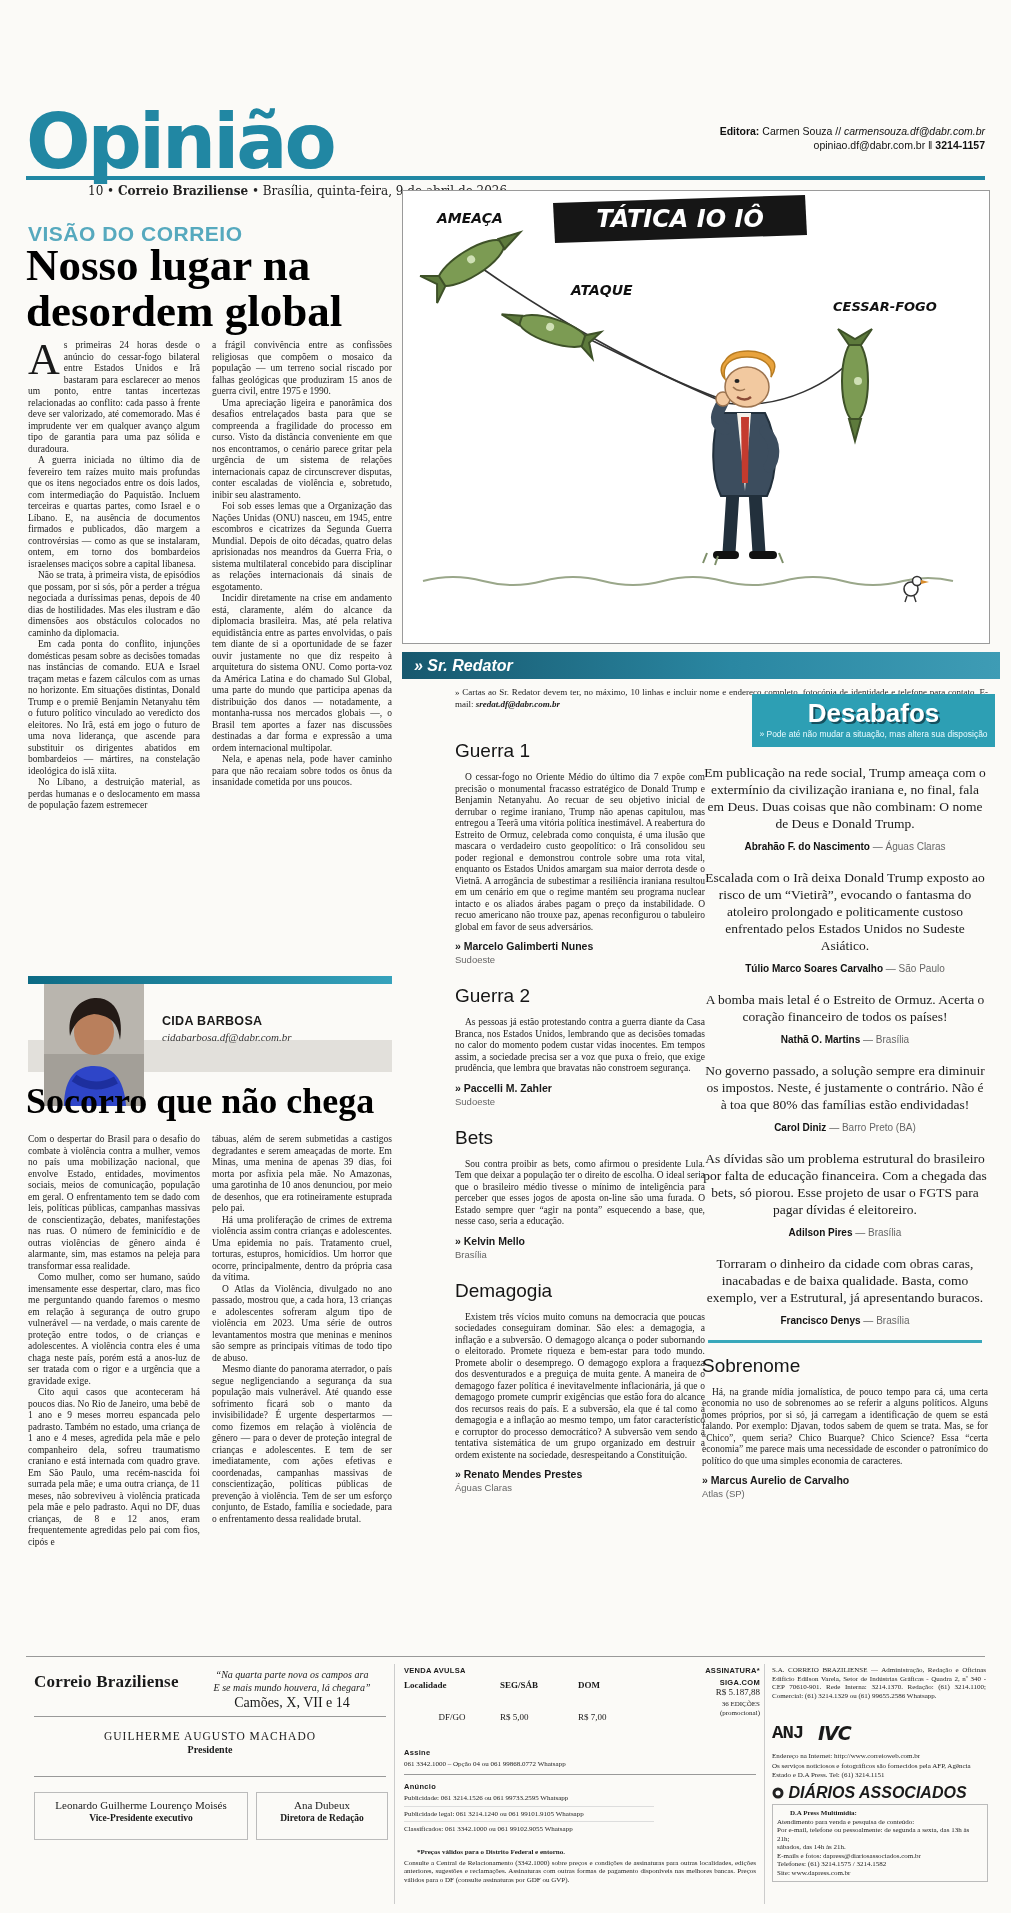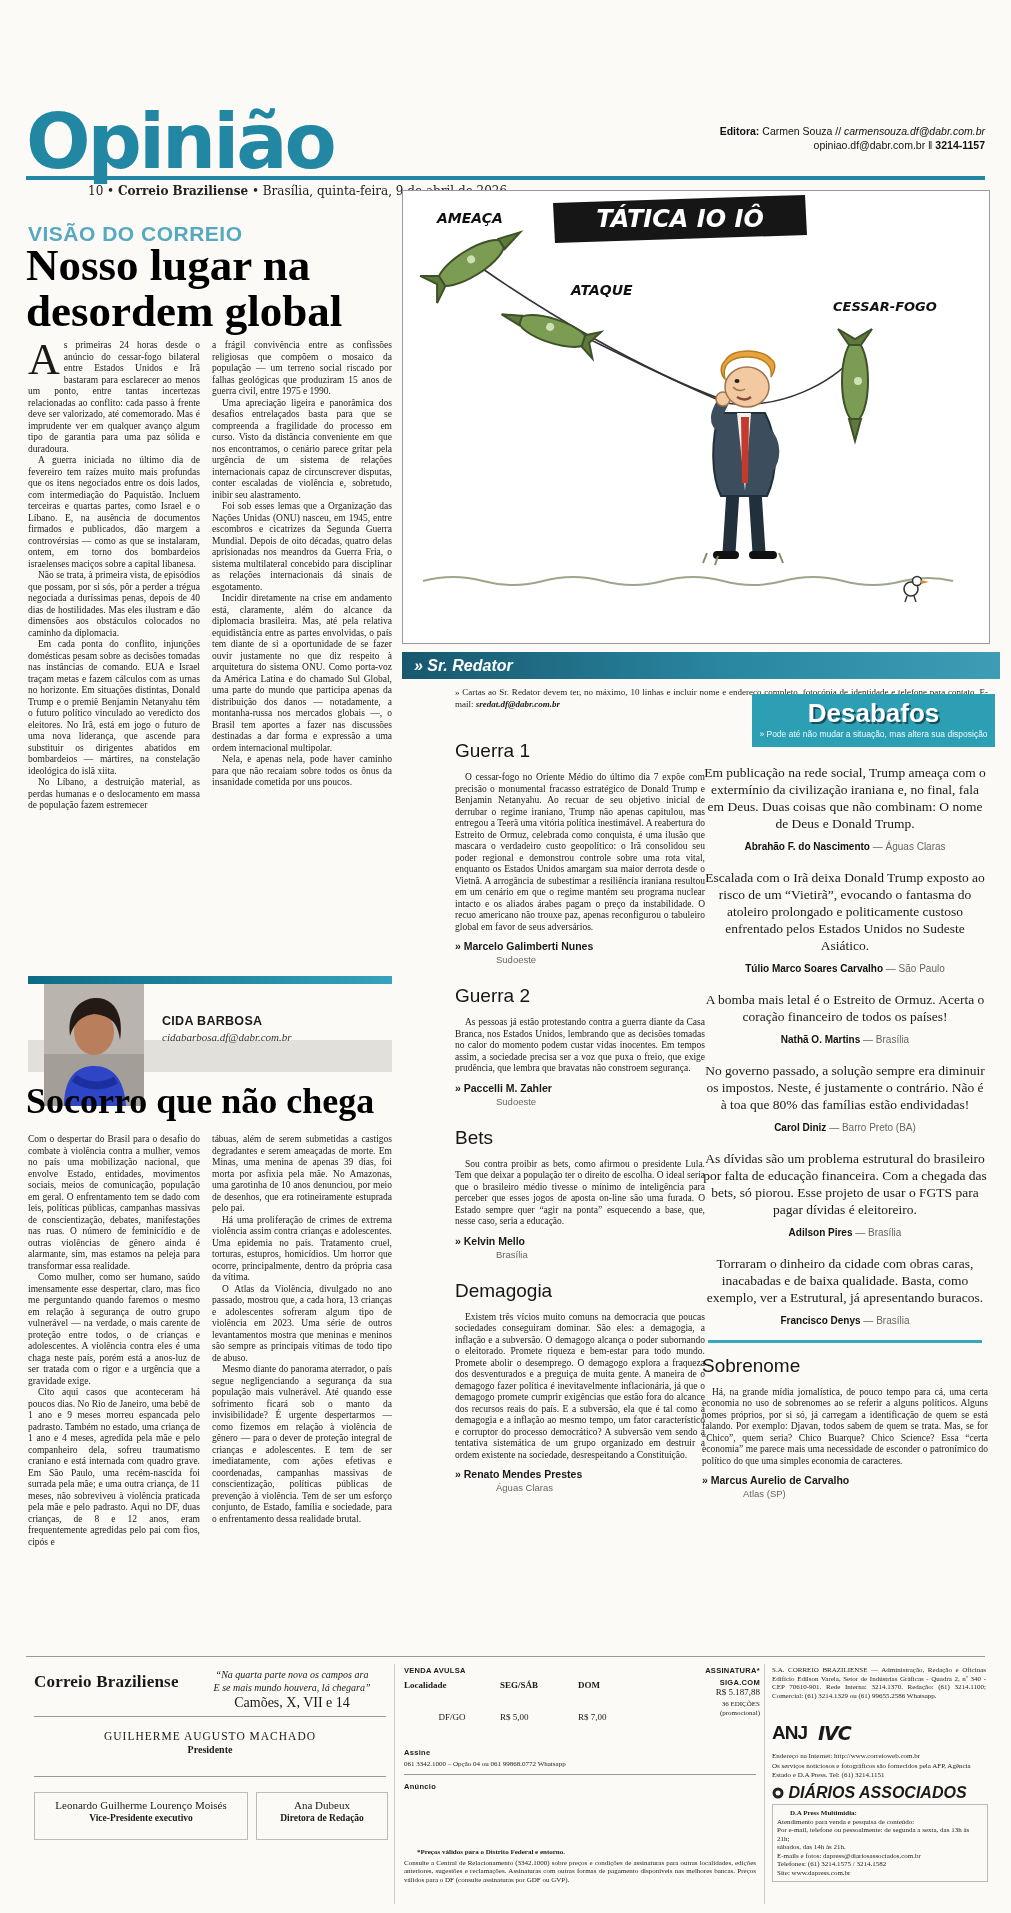--- a/index.html
+++ b/index.html
@@ -24,21 +24,21 @@
   
   .redator-bar{background:linear-gradient(90deg,#17586e 0%,#2a87a2 55%,#3e9cb5 100%);color:#fff;
       font-family:"Liberation Sans",sans-serif;font-weight:bold;font-style:italic;font-size:16px;
       line-height:27px;padding-left:12px;}
   .cartas-note{font-size:9px;line-height:12px;text-align:justify;color:#222;}
   .cartas-note .em{font-style:italic;font-weight:bold;}
   .letter-title{font-family:"Liberation Sans",sans-serif;font-size:19px;font-weight:normal;color:#151515;margin:20px 0 10px 0;}
   .letter-title.firstt{margin-top:16px;}
   .letter-body{font-size:9.5px;line-height:11.5px;text-align:justify;text-indent:10px;margin:0;}
   .letter-author{font-family:"Liberation Sans",sans-serif;font-weight:bold;font-size:10.5px;margin-top:7px;}
-  .letter-loc{font-family:"Liberation Sans",sans-serif;font-size:9.5px;color:#666;margin-top:2px;margin-left:41px;}
+  .letter-loc{font-family:"Liberation Sans",sans-serif;font-size:9.5px;color:#666;margin-top:2px;}
   
   .desabafos-box{width:235px;margin-left:50px;background:#2d9fb4;text-align:center;padding:6px 4px 7px 4px;}
   .desabafos-title{font-family:"Liberation Sans",sans-serif;font-weight:bold;font-size:26px;color:#fff;
       text-shadow:2px 2px 0 #15505e;line-height:1;}
   .desabafos-sub{font-family:"Liberation Sans",sans-serif;font-size:8.5px;color:#eafcff;margin-top:3px;line-height:1.25;}
   .quote{font-size:13.5px;line-height:17px;text-align:center;margin:17px 0 0 0;}
   .quote-author{font-family:"Liberation Sans",sans-serif;font-size:10px;text-align:center;margin-top:9px;}
   .quote-author b{font-weight:bold;color:#111;}
   .quote-author span.loc{color:#666;}
   .teal-div{height:3px;background:#39a7ba;margin:14px 6px 0 6px;}
@@ -56,21 +56,21 @@
   .pres .nm{font-size:11.5px;letter-spacing:1px;}
   .pres .tt{font-weight:bold;font-size:10px;margin-top:2px;}
   .fbox{border:1px solid #bbb;text-align:center;padding-top:6px;}
   .fbox .nm{font-size:11px;}
   .fbox .tt{font-weight:bold;font-size:9.5px;margin-top:2px;}
   .tiny{font-family:"Liberation Serif",serif;font-size:7px;line-height:8.5px;color:#222;}
   .tiny b{font-weight:bold;padding-left:13px;}
   .ft-label{font-family:"Liberation Sans",sans-serif;font-weight:bold;font-size:7.5px;letter-spacing:.3px;}
   .vtable{font-family:"Liberation Serif",serif;font-size:9px;}
   .vtable .hd{font-weight:bold;}
-  .logo-anj{font-family:Liberation Sans, sans-serif;font-weight:bold;font-size:19px;letter-spacing:-1px;}
+  .logo-anj{font-family:Liberation Mono, monospace;font-weight:bold;font-size:19px;letter-spacing:-1px;}
   .logo-ivc{font-family:"DejaVu Sans",sans-serif;font-weight:bold;font-style:italic;font-size:19px;letter-spacing:-1px;}
   .da-bar{font-family:"Liberation Sans",sans-serif;font-weight:bold;font-style:italic;font-size:16px;}
   .vr{background:#ccc;width:1px;}
 </style>
 </head>
 <body>
 
 <div class="page">
 
   <div class="abs teal-rule" style="left:26px;top:176px;width:959px;"></div>
@@ -307,20 +307,25 @@
     <div class="ft-label">ASSINATURA*</div>
     <div class="ft-label" style="margin-top:3px;">SIGA.COM</div>
     <div class="vtable hd">R$ 5.187,88</div>
     <div class="tiny" style="margin-top:3px;">36 EDIÇÕES</div>
     <div class="tiny">(promocional)</div>
   </div>
   <div class="abs ft-label" style="left:404px;top:1748px;">Assine</div>
   <div class="abs tiny" style="left:404px;top:1760px;width:250px;">061 3342.1000 – Opção 04 ou 061 99868.0772 Whatsapp</div>
   <div class="abs fline" style="left:404px;top:1774px;width:352px;height:1px;"></div>
   <div class="abs ft-label" style="left:404px;top:1782px;">Anúncio</div>
+  <div class="abs tiny" style="left:404px;top:1794px;width:250px;">
+    <div>Publicidade: 061 3214.1526 ou 061 99733.2595 Whatsapp</div>
+    <div style="border-top:1px solid #ddd;margin-top:3px;padding-top:3px;">Publicidade legal: 061 3214.1240 ou 061 99101.9105 Whatsapp</div>
+    <div style="border-top:1px solid #ddd;margin-top:3px;padding-top:3px;">Classificados: 061 3342.1000 ou 061 99102.9055 Whatsapp</div>
+  </div>
   <div class="abs tiny" style="left:404px;top:1848px;width:352px;text-align:justify;">
     <div><b>*Preços válidos para o Distrito Federal e entorno.</b></div>
     <div style="margin-top:2px;">Consulte a Central de Relacionamento (3342.1000) sobre preços e condições de assinaturas para outras localidades, edições anteriores, sugestões e reclamações. Assinaturas com outras formas de pagamento disponíveis nas melhores bancas. Preços válidos para o DF (consulte assinaturas por GDF ou GVP).</div>
   </div>
 
   <div class="abs tiny" style="left:772px;top:1666px;width:214px;text-align:justify;">S.A. CORREIO BRAZILIENSE — Administração, Redação e Oficinas Edifício Edilson Varela, Setor de Indústrias Gráficas - Quadra 2, nº 340 - CEP 70610-901. Rede Interna: 3214.1370. Redação: (61) 3214.1100; Comercial: (61) 3214.1329 ou (61) 99655.2586 Whatsapp.</div>
   <div class="abs" style="left:772px;top:1722px;">
     <span class="logo-anj">ANJ</span>
   </div>
   <div class="abs" style="left:818px;top:1722px;">

